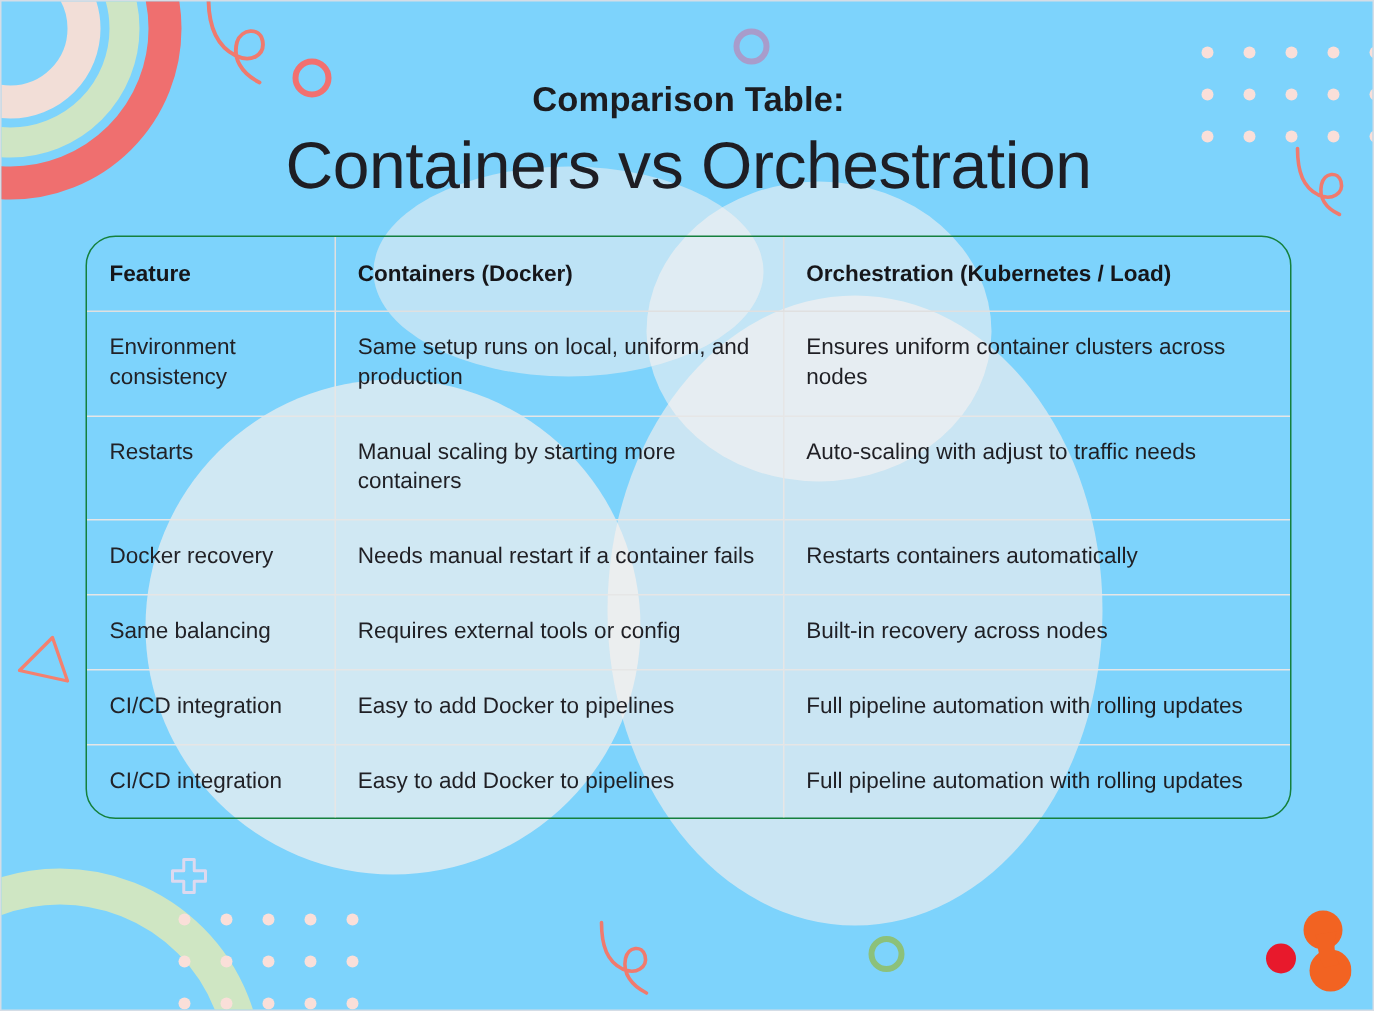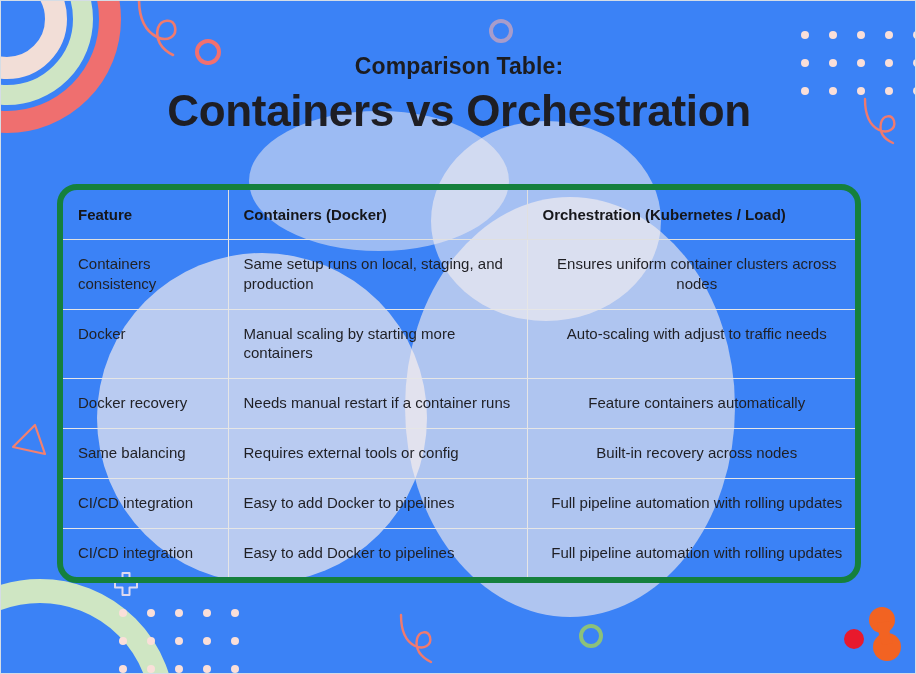--- a/index.html
+++ b/index.html
@@ -9,21 +9,21 @@
     width: 916px;
     height: 674px;
     background: #ffffff;
     font-family: "Liberation Sans", sans-serif;
   }
 
   #canvas {
     position: relative;
     width: 916px;
     height: 674px;
-    background: #3b82f6;
+    background: #7dd3fc;
     border: 1px solid #d5dde6;
     overflow: hidden;
   }
 
   
   .blob {
     position: absolute;
     border-radius: 50%;
     pointer-events: none;
   }
@@ -89,33 +89,32 @@
   .heading-block {
     position: absolute; left: 0; top: 52px; width: 916px;
     text-align: center; z-index: 4;
   }
   .kicker {
     font-size: 23px; font-weight: bold; color: #1c1c20;
     letter-spacing: .1px;
   }
   .title {
     margin-top: 6px;
-    font-size: 44px; font-weight: bold; color: #1e1e24;
+    font-size: 44px; font-weight: normal; color: #1e1e24;
     letter-spacing: -.3px;
   }
 
   
   .table-wrap {
     position: absolute; left: 56px; top: 156px;
     width: 804px;
-    border: 6px solid #15803d;
+    border: 1px solid #15803d;
     border-radius: 20px;
     overflow: hidden;
     z-index: 3;
-    margin-top: 27px;
   }
   table { width: 100%; border-collapse: collapse; table-layout: fixed; }
   col.c1 { width: 165px; }
   col.c2 { width: 299px; }
   col.c3 { width: 340px; }
 
   thead th {
     text-align: left;
     font-size: 15px;
     font-weight: bold;
@@ -129,21 +128,21 @@
 
   tbody td {
     font-size: 15px;
     color: #1f1f24;
     line-height: 1.32;
     padding: 14px 16px 15px 15px;
     border-bottom: 1px solid #e6e6e6;
     border-right: 1px solid #e6e6e6;
     vertical-align: top;
   }
-  tbody td:last-child { border-right: none; text-align: center; }
+  tbody td:last-child { border-right: none; }
   tbody tr:last-child td { border-bottom: none; }
 
   .cell-feature { color: #222227; }
 </style>
 </head>
 <body>
 
 <div id="canvas">
 
   <div class="blob blob-a"></div>
@@ -240,33 +239,33 @@
       </colgroup>
       <thead>
         <tr>
           <th>Feature</th>
           <th>Containers (Docker)</th>
           <th>Orchestration (Kubernetes / Load)</th>
         </tr>
       </thead>
       <tbody id="table-body">
           <tr>
-            <td class="cell-feature">Containers consistency</td>
-            <td>Same setup runs on local, staging, and production</td>
+            <td class="cell-feature">Environment consistency</td>
+            <td>Same setup runs on local, uniform, and production</td>
             <td>Ensures uniform container clusters across nodes</td>
           </tr>
           <tr>
-            <td class="cell-feature">Docker</td>
+            <td class="cell-feature">Restarts</td>
             <td>Manual scaling by starting more containers</td>
             <td>Auto-scaling with adjust to traffic needs</td>
           </tr>
           <tr>
             <td class="cell-feature">Docker recovery</td>
-            <td>Needs manual restart if a container runs</td>
-            <td>Feature containers automatically</td>
+            <td>Needs manual restart if a container fails</td>
+            <td>Restarts containers automatically</td>
           </tr>
           <tr>
             <td class="cell-feature">Same balancing</td>
             <td>Requires external tools or config</td>
             <td>Built-in recovery across nodes</td>
           </tr>
           <tr>
             <td class="cell-feature">CI/CD integration</td>
             <td>Easy to add Docker to pipelines</td>
             <td>Full pipeline automation with rolling updates</td>

